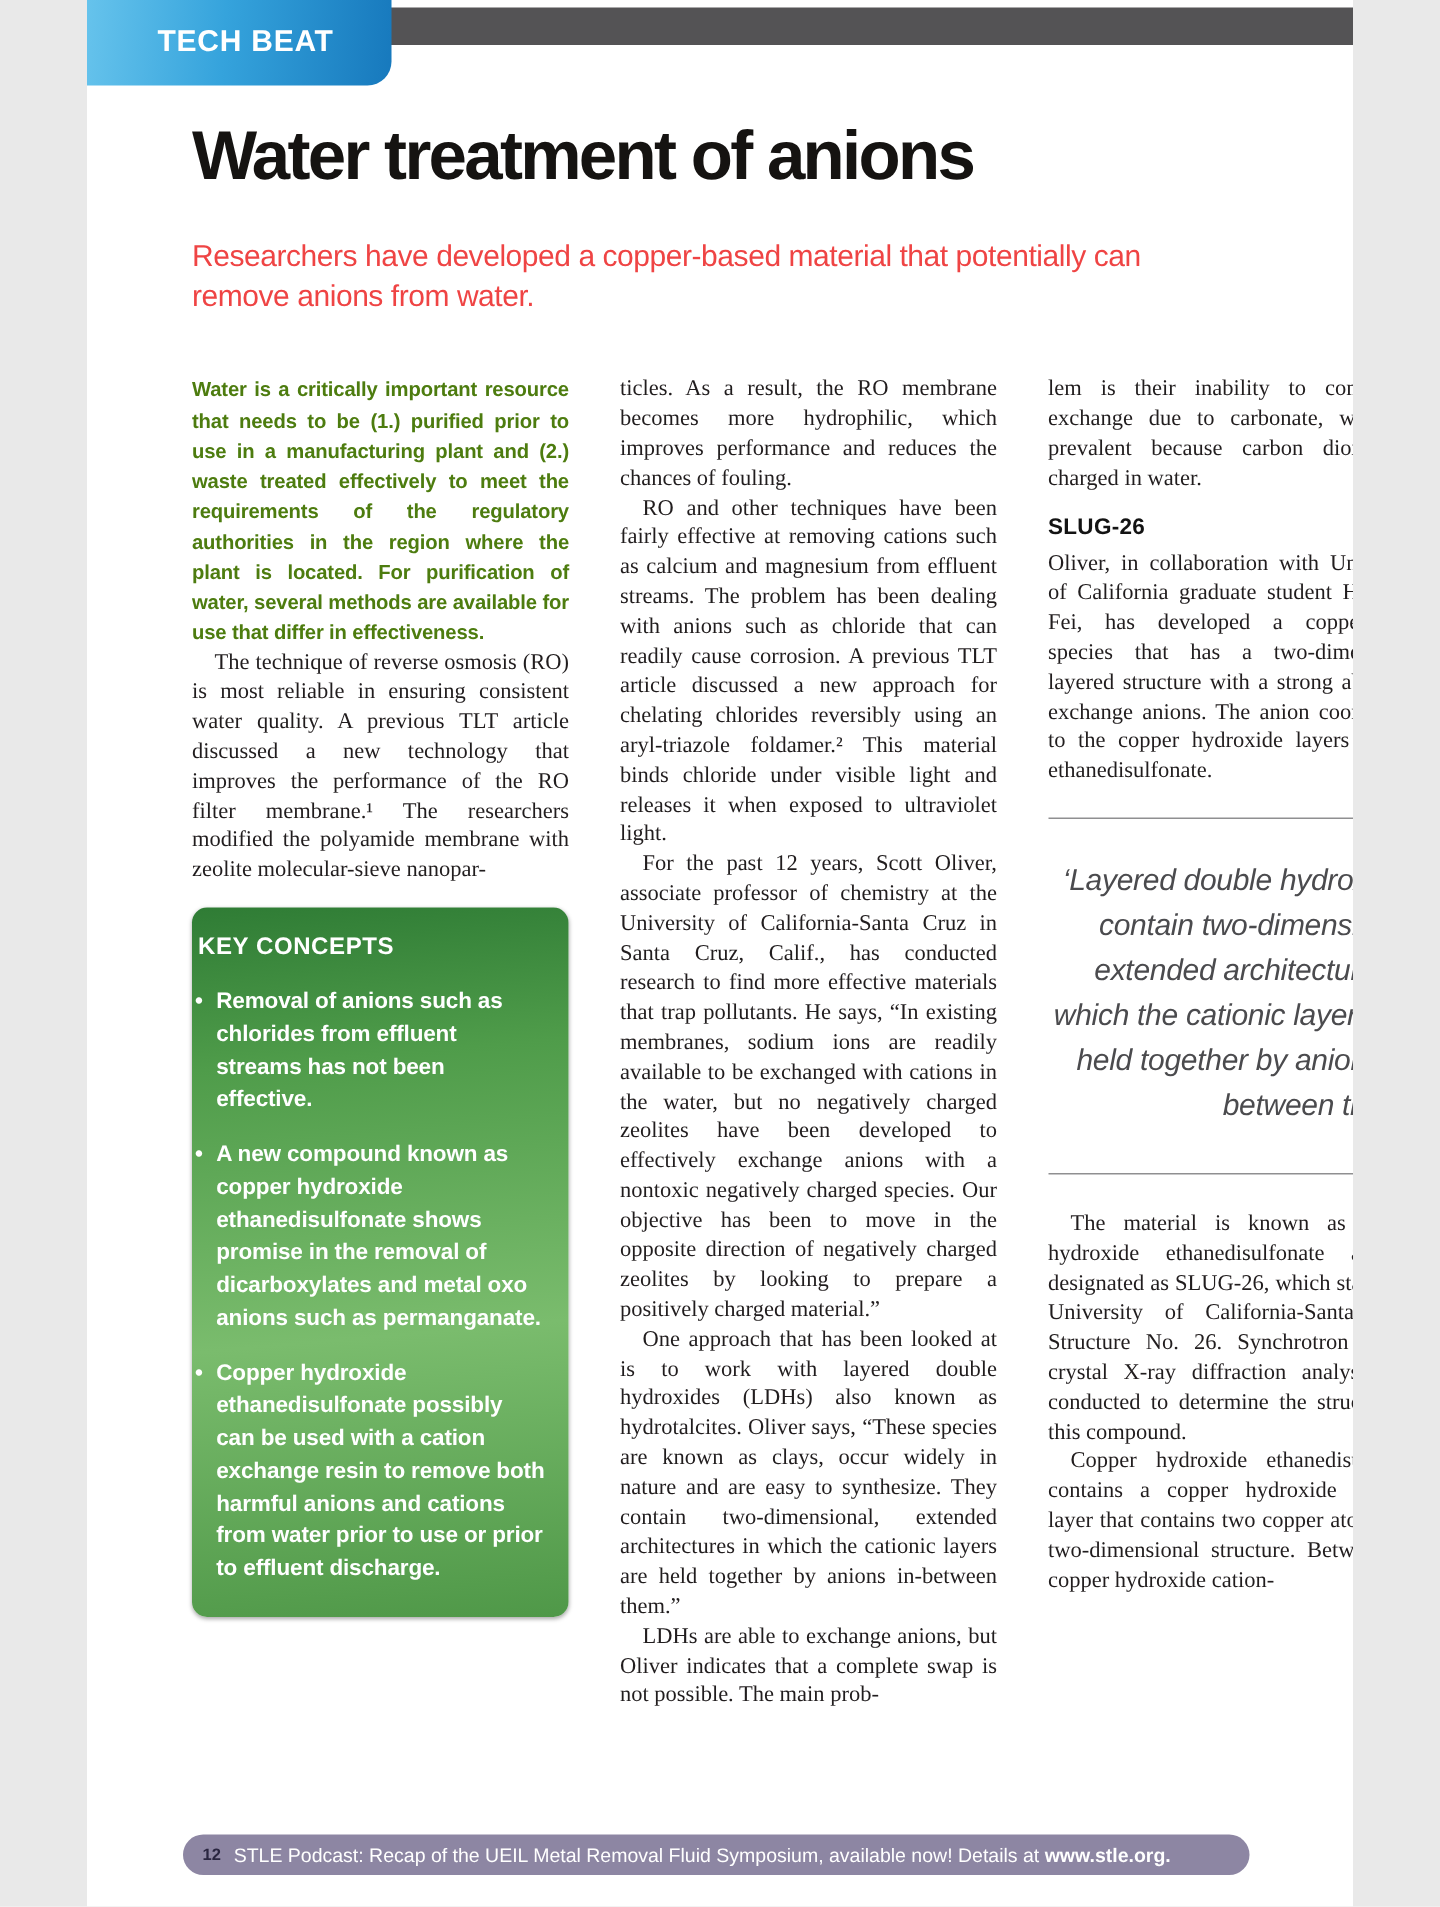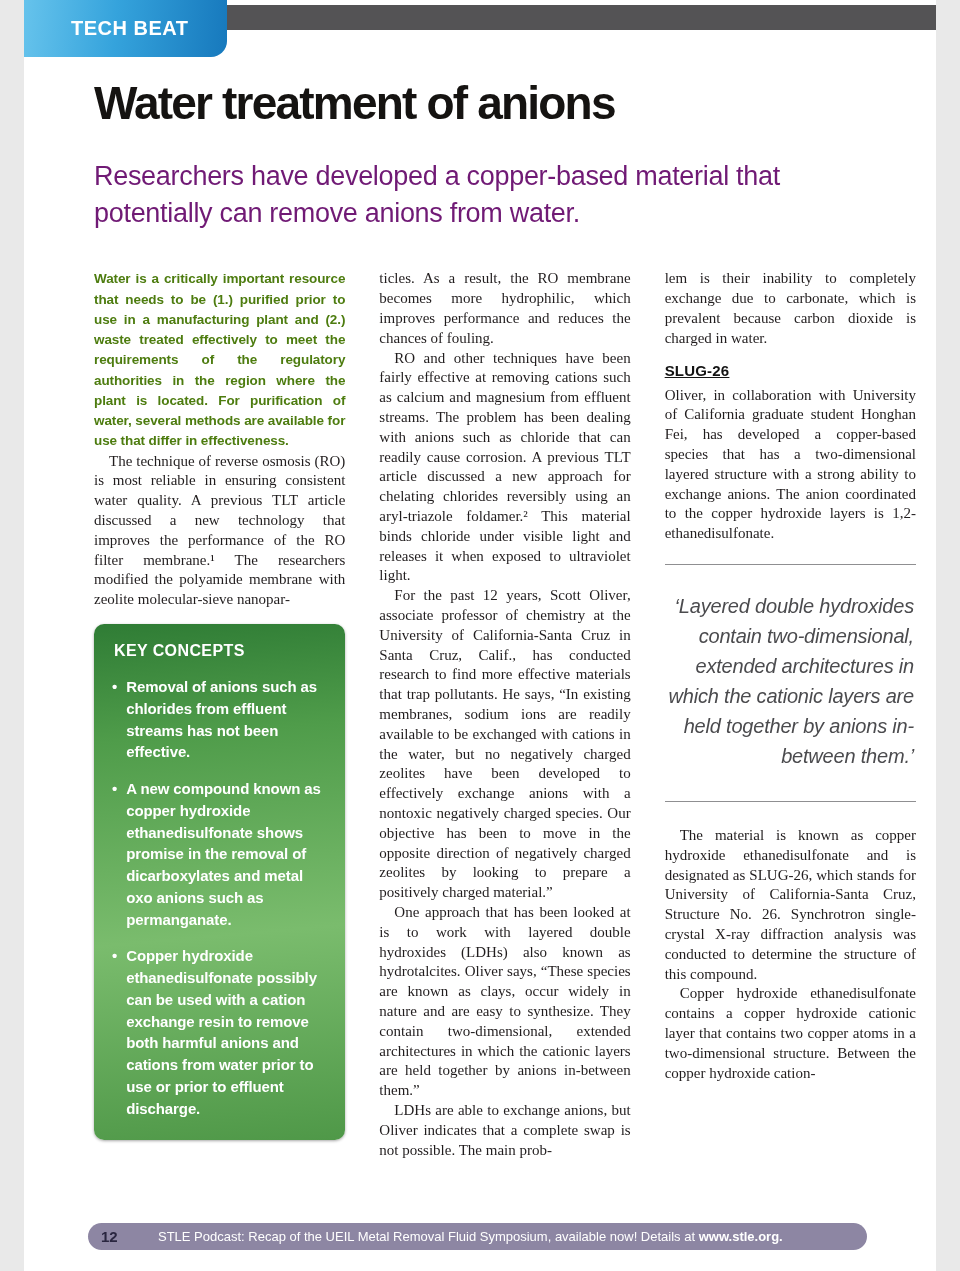--- a/index.html
+++ b/index.html
@@ -1,17 +1,17 @@
 <!DOCTYPE html>
 <html lang="en"><head>
 <meta charset="utf-8">
 <style>
   html,body { margin:0; padding:0; background:#e9e9e9; }
   .page {
-    position:relative; width:912px; height:1271px; margin:0 auto;
+    position:relative; width:844px; height:1271px; margin:0 auto;
     background:#ffffff; overflow:hidden;
     font-family:"Liberation Serif", serif; color:#211d1e;
   }
 
   
   .topbar-dark { position:absolute; top:5px; left:201px; right:0; height:25px; background:#545355; }
   .banner {
     position:absolute; top:0; left:0; width:203px; height:57px;
     border-radius:0 0 16px 0;
     background:linear-gradient(95deg,#66c3ec 0%,#35a3dc 45%,#1779bd 100%);
@@ -22,74 +22,74 @@
     font-size:20px; letter-spacing:.5px; padding-left:47px;
   }
 
   
   .content { position:absolute; left:70px; top:76px; width:822px; }
   .title {
     font-family:"Liberation Sans", sans-serif; font-weight:bold;
     font-size:46px; letter-spacing:-1.8px; color:#151311; margin:0 0 28px 0;
   }
   .subtitle {
-    font-family:"Liberation Sans", sans-serif; font-size:27px; line-height:1.36;
-    color:#701a75; letter-spacing:-0.3px; margin:0 0 38px 0; max-width:700px;
+    font-family:"Liberation Sans", sans-serif; font-size:20px; line-height:1.36;
+    color:#ef4444; letter-spacing:-0.3px; margin:0 0 38px 0; max-width:700px;
   }
 
   
   .cols { display:flex; gap:34px; }
   .col { flex:1; min-width:0; }
 
   .body-p {
     font-size:15px; line-height:1.32; text-align:justify; margin:0;
     hyphens:auto; -webkit-hyphens:auto;
   }
   .ind { text-indent:15px; }
 
   .lead {
     font-family:"Liberation Sans", sans-serif; font-weight:bold;
     font-size:13.5px; line-height:1.5; text-align:justify; color:#4d7c0f;
     letter-spacing:-0.1px; margin:0; hyphens:auto; -webkit-hyphens:auto;
   }
 
   
   .kc-box {
-    margin-top:14px; border-radius:10px; padding:16px 15px 6px 18px;
+    margin-top:14px; border-radius:10px; padding:16px 15px 6px 2px;
     background:linear-gradient(175deg,#2f7c35 0%,#4f9c4a 22%,#7abc6d 60%,#4f9848 100%);
     color:#fff; font-family:"Liberation Sans", sans-serif;
     box-shadow:0 1px 3px rgba(0,0,0,.35);
   }
   .kc-title { font-weight:bold; font-size:16px; letter-spacing:.4px; margin:2px 0 16px 2px; }
   .kc-item {
     display:flex; gap:9px; margin-bottom:15px; font-size:15px; font-weight:bold;
     line-height:1.45; letter-spacing:-0.1px;
   }
   .kc-bullet { flex:none; }
 
   
   .sec-heading {
     font-family:"Liberation Sans", sans-serif; font-weight:bold; font-size:15px;
-    color:#131313; margin:13px 0 7px; letter-spacing:.2px;text-decoration:underline;
+    color:#131313; margin:13px 0 7px; letter-spacing:.2px;
   }
   .pull-quote {
     margin:20px 0 24px; padding:26px 2px 30px;
     border-top:1px solid #8f8f91; border-bottom:1px solid #8f8f91;
     font-family:"Liberation Sans", sans-serif; font-style:italic;
     font-size:20px; line-height:1.5; color:#4b4b4e; text-align:right;
     letter-spacing:-0.2px;
   }
 
   
   .footer-bar {
     position:absolute; left:64px; right:69px; bottom:21px; height:27px;
     border-radius:13.5px; background:#8d86a3; display:flex; align-items:center;
     font-family:"Liberation Sans", sans-serif;
   }
-  .footer-page { color:#2a2640; font-weight:bold; font-size:15px; padding-left:13px; }
+  .footer-page { color:#2a2640; font-weight:bold; font-size:11px; padding-left:13px; }
   .footer-text { flex:1; text-align:center; color:#fff; font-size:13px; padding-right:44px; white-space:nowrap; }
   .footer-link { font-weight:bold; color:#fff; text-decoration:none; }
 </style>
 </head>
 <body>
 
 <div class="page">
 
   <div class="topbar-dark"></div>
   <div class="banner">

